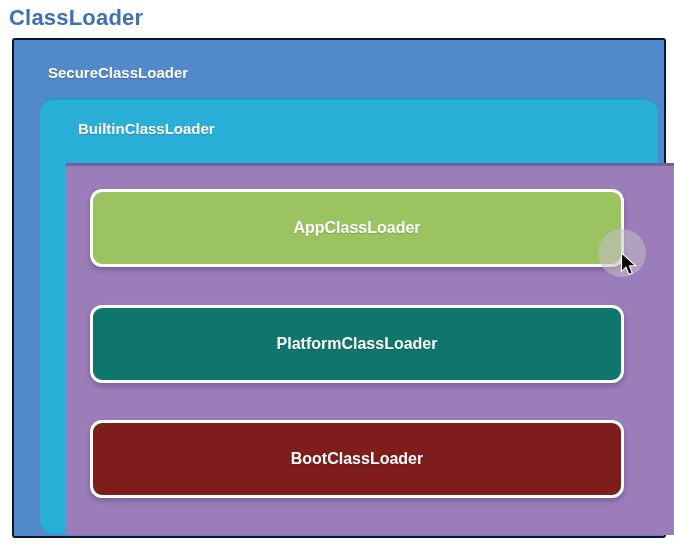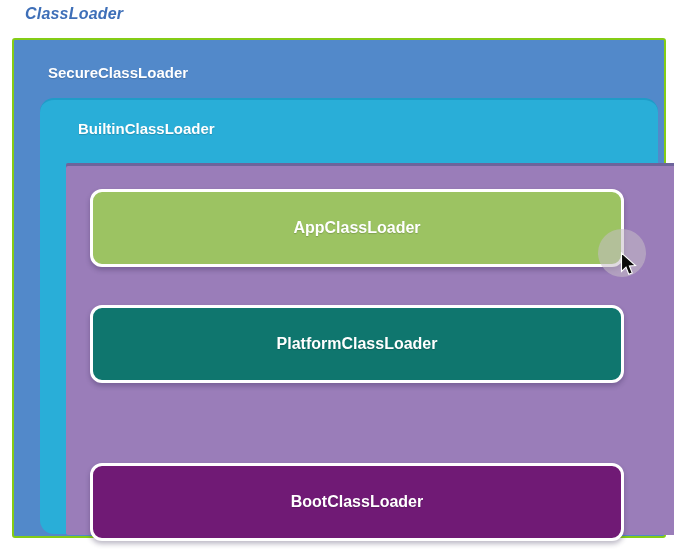--- a/index.html
+++ b/index.html
@@ -10,39 +10,38 @@
   }
   .stage {
     position: relative;
     width: 674px;
     height: 551px;
     background: #ffffff;
     overflow: hidden;
   }
   .page-title {
     position: absolute;
-    left: 25px;
+    left: 9px;
     top: 5px;
-    font-size: 16px;
+    font-size: 22px;
     font-weight: 600;
     color: #3e6fb8;
     letter-spacing: 0.2px;
-    font-style: italic;
   }
   .box {
     position: absolute;
     box-sizing: border-box;
   }
   .box-secure {
     left: 12px;
     top: 38px;
     width: 654px;
     height: 500px;
     background: #5289ca;
-    border: 2px solid #84cc16;
+    border: 2px solid #0f172a;
     border-radius: 3px;
   }
   .box-label {
     position: absolute;
     color: #ffffff;
     font-size: 15px;
     font-weight: 700;
     text-shadow: 0 1px 1px rgba(0,0,0,0.18);
     white-space: nowrap;
   }
@@ -129,21 +128,21 @@
     <div class="box box-builtin" style="background-color: rgb(41, 174, 216);">
 
       <div class="box-label label-builtin">BuiltinClassLoader</div>
 
       <div class="box box-container" style="background-color: rgb(154, 125, 185);">
 
         <div class="loader-btn btn-app" style="background-color: rgb(156, 195, 98);">AppClassLoader</div>
 
         <div class="loader-btn btn-platform" style="background-color: #0f766e;">PlatformClassLoader</div>
 
-        <div class="loader-btn btn-boot" style="background-color: #701a75; margin-top: 43px;">BootClassLoader</div>
+        <div class="loader-btn btn-boot" style="background-color: #7f1d1d;">BootClassLoader</div>
 
       </div>
     </div>
   </div>
 
   <div class="cursor-highlight"></div>
 
   <svg class="cursor-arrow" viewBox="0 0 17 25">
     <path d="M1.5,1 L1.5,19.5 L6,15.2 L8.8,22.3 L12.2,20.9 L9.4,13.9 L15.5,13.6 Z" fill="#0b0b0b" stroke="#ffffff" stroke-width="1.1"></path>
   </svg>

